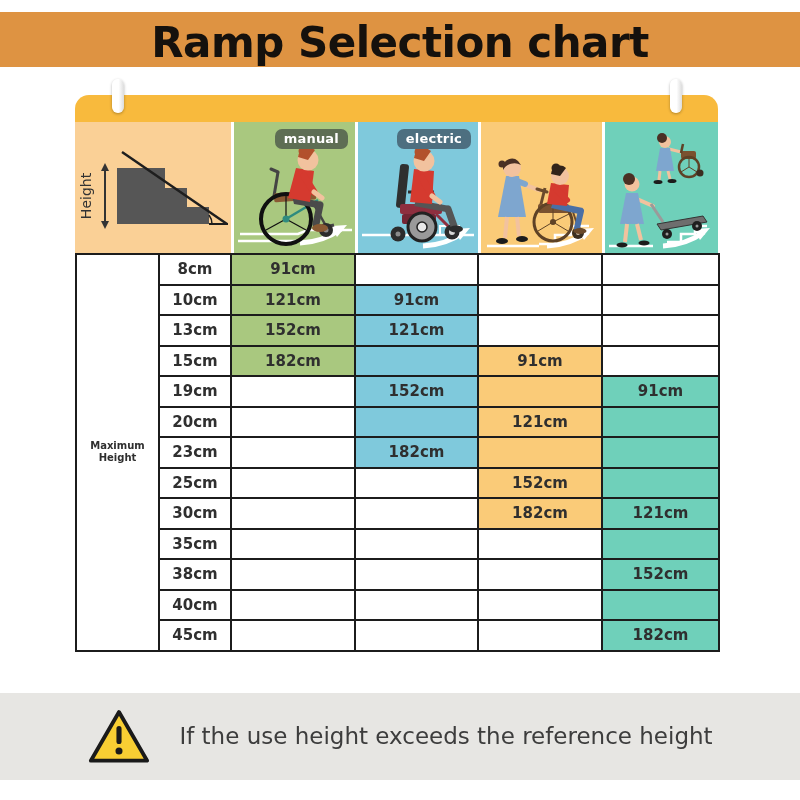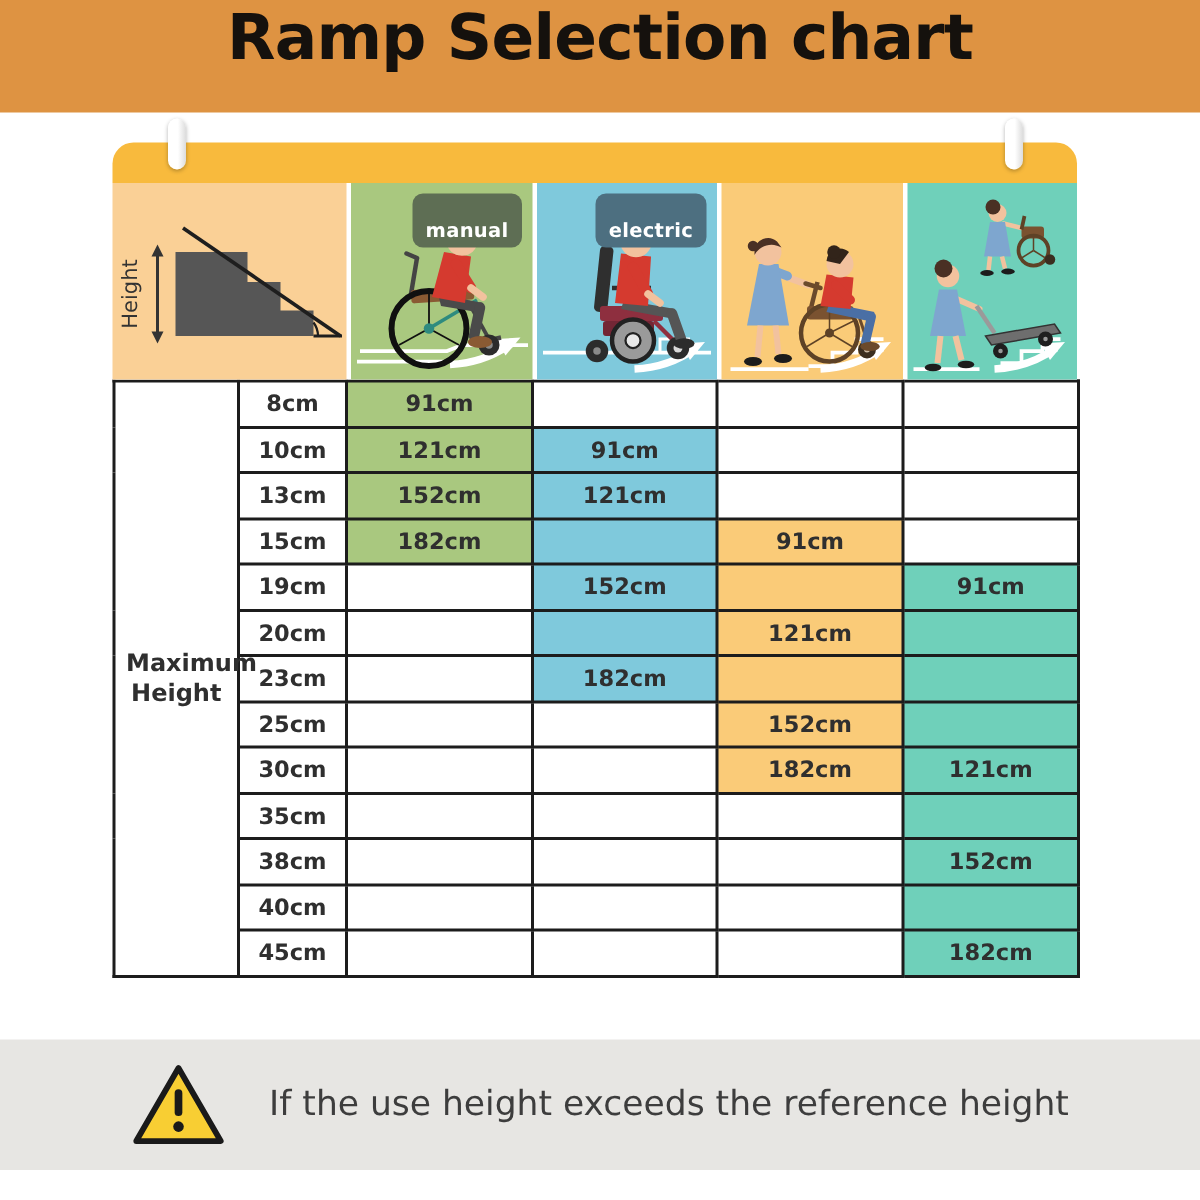--- a/index.html
+++ b/index.html
@@ -1,49 +1,49 @@
 <!DOCTYPE html>
 <html style="--banner: #DE9342; --board_bar: #F8BA3D; --stairs_cell: #FAD096; --manual: #A9C87F; --electric: #7FC9DC; --attendant: #FACB78; --trolley: #6FD0BA; --badge_manual: #5E6E54; --badge_electric: #4D6F80; --table_border: #1c1c1c; --text: #2f2f2f; --footer_bg: #E7E6E3; --warning_yellow: #F8CE33;"><head>
 <meta charset="utf-8">
 <style>
   html,body{margin:0;padding:0;background:#fff;}
   #screen{position:relative;width:800px;height:800px;background:#fff;overflow:hidden;
           font-family:"DejaVu Sans","Liberation Sans",sans-serif;}
 
   
-  .banner{position:absolute;left:0;top:0;width:800px;height:75px;
-          background:var(--banner,#DE9342);display:flex;align-items:flex-start;justify-content:center;}
+  .banner{position:absolute;left:0;top:12px;width:800px;height:55px;
+          background:var(--banner,#DE9342);display:flex;align-items:flex-end;justify-content:center;}
   .banner h1{margin:0;font-size:42px;font-weight:800;color:#15110d;letter-spacing:-0.5px;}
 
   
   .board{position:absolute;left:75px;top:95px;width:643px;}
   .hook{position:absolute;top:-16px;width:12px;height:34px;border-radius:6px;
         background:linear-gradient(to right,#ffffff 55%,#dcdcdc);box-shadow:0 1px 3px rgba(0,0,0,.3);z-index:5;}
   .hook-left{left:37px;} .hook-right{right:36px;}
   .board-bar{height:27px;background:var(--board_bar,#F8BA3D);border-radius:14px 14px 0 0;}
 
   
   .header-row{display:flex;gap:3px;height:131px;background:#fff;position:relative;}
   .hcell{position:relative;overflow:hidden;height:131px;}
   .hcell svg{position:absolute;left:0;top:0;width:100%;height:100%;}
   .hc-stairs{width:156px;background:var(--stairs_cell,#FAD096);}
   .hc-manual{width:121px;background:var(--manual,#A9C87F);}
   .hc-electric{width:120px;background:var(--electric,#7FC9DC);}
   .hc-attendant{width:121px;background:var(--attendant,#FACB78);}
   .hc-trolley{width:113px;background:var(--trolley,#6FD0BA);}
   .badge{position:absolute;top:7px;right:7px;z-index:2;color:#fff;font-size:13px;font-weight:700;
-         padding:18px 9px 3px;border-radius:7px;letter-spacing:.2px;}
+         padding:2px 9px 3px;border-radius:7px;letter-spacing:.2px;}
   .badge-manual{background:var(--badge_manual,#5E6E54);}
   .badge-electric{background:var(--badge_electric,#4D6F80);margin-left:32px;}
 
   
   table.grid{border-collapse:collapse;width:643px;table-layout:fixed;background:#fff;}
   .grid td{border:2px solid var(--table_border,#1c1c1c);text-align:center;vertical-align:middle;
            font-size:15px;font-weight:600;color:var(--text,#2f2f2f);height:28.5px;padding:0;}
-  .grid td.rowhead{font-size:16px;line-height:1.25;padding:0 7px;}
+  .grid td.rowhead{font-size:10px;line-height:1.25;padding:0 7px;}
   .c-manual{background:var(--manual,#A9C87F);}
   .c-electric{background:var(--electric,#7FC9DC);}
   .c-attendant{background:var(--attendant,#FACB78);}
   .c-trolley{background:var(--trolley,#6FD0BA);}
 
   
   .footer{position:absolute;left:0;top:693px;width:800px;height:87px;background:var(--footer_bg,#E7E6E3);
           display:flex;align-items:center;justify-content:center;gap:28px;}
   .footer-text{font-size:23px;color:#3d3d3d;text-align:center;line-height:1.35;}
 </style>

